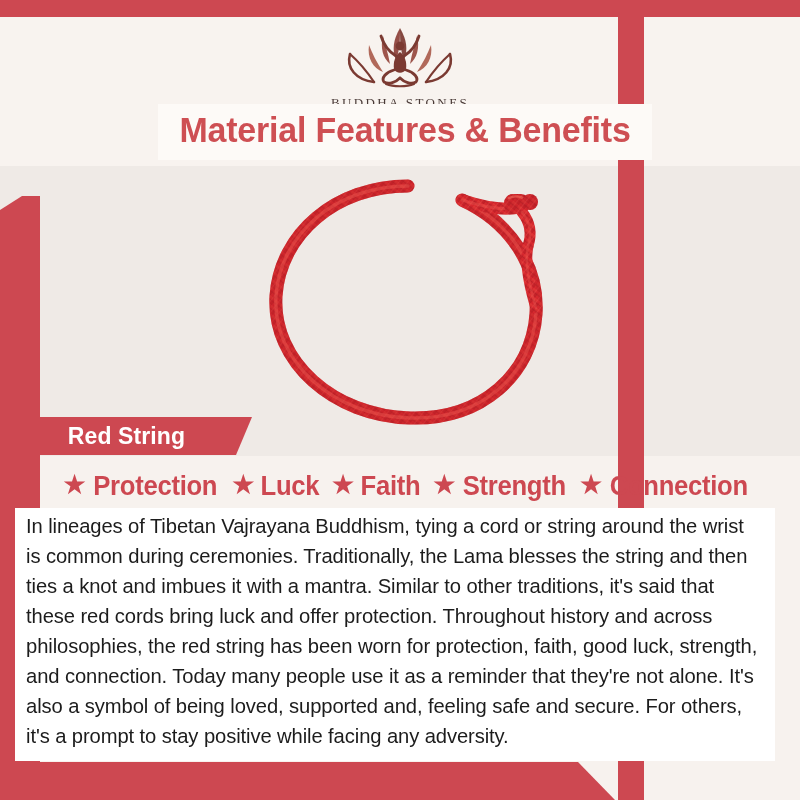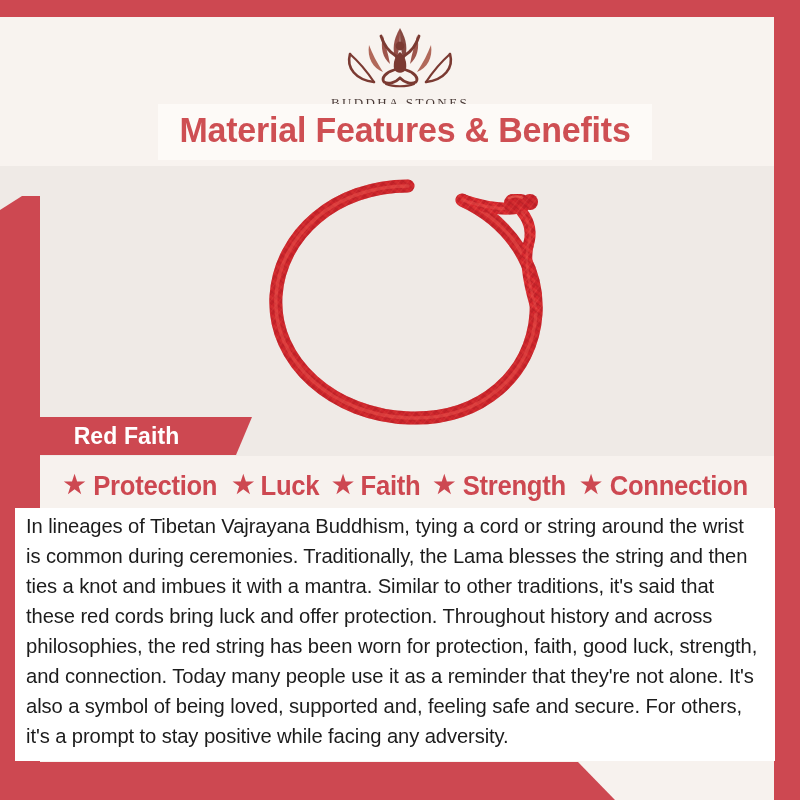--- a/index.html
+++ b/index.html
@@ -7,21 +7,21 @@
   html, body {
     width: 800px;
     height: 800px;
     overflow: hidden;
     font-family: "Liberation Sans", sans-serif;
   }
 
   
   #infographic {
     position: relative;
-    width: 800px;
+    width: 644px;
     height: 800px;
     background: #f6f1ed;
   }
 
   
   .bg-top {
     position: absolute;
     left: 0; top: 0;
     width: 800px; height: 166px;
     background: #f8f3ef;
@@ -287,21 +287,21 @@
       <circle cx="320" cy="34" r="8" fill="url(#braid)"></circle>
       <circle cx="320" cy="34" r="8" fill="#a81a22" opacity="0.2"></circle>
     </g>
 
     <path d="M312 44 C320 54 322 66 318 78" fill="none" stroke="url(#braid)" stroke-width="11" stroke-linecap="round"></path>
     <path d="M318 78 C314 96 320 120 326 140" fill="none" stroke="url(#braid)" stroke-width="11" stroke-linecap="round"></path>
     <path d="M312 44 C320 54 322 66 318 78 C314 96 320 120 326 140" fill="none" stroke="#ef5b52" stroke-width="2.6" stroke-linecap="round" opacity="0.35"></path>
   </svg>
 
   <div class="ribbon"></div>
-  <div class="ribbon-label">Red Faith</div>
+  <div class="ribbon-label">Red String</div>
 
   <div class="benefits">
 
     <div class="benefit">
       <span class="star">★</span>
       <span class="blabel">Protection</span>
     </div>
 
     <div class="benefit">
       <span class="star">★</span>

